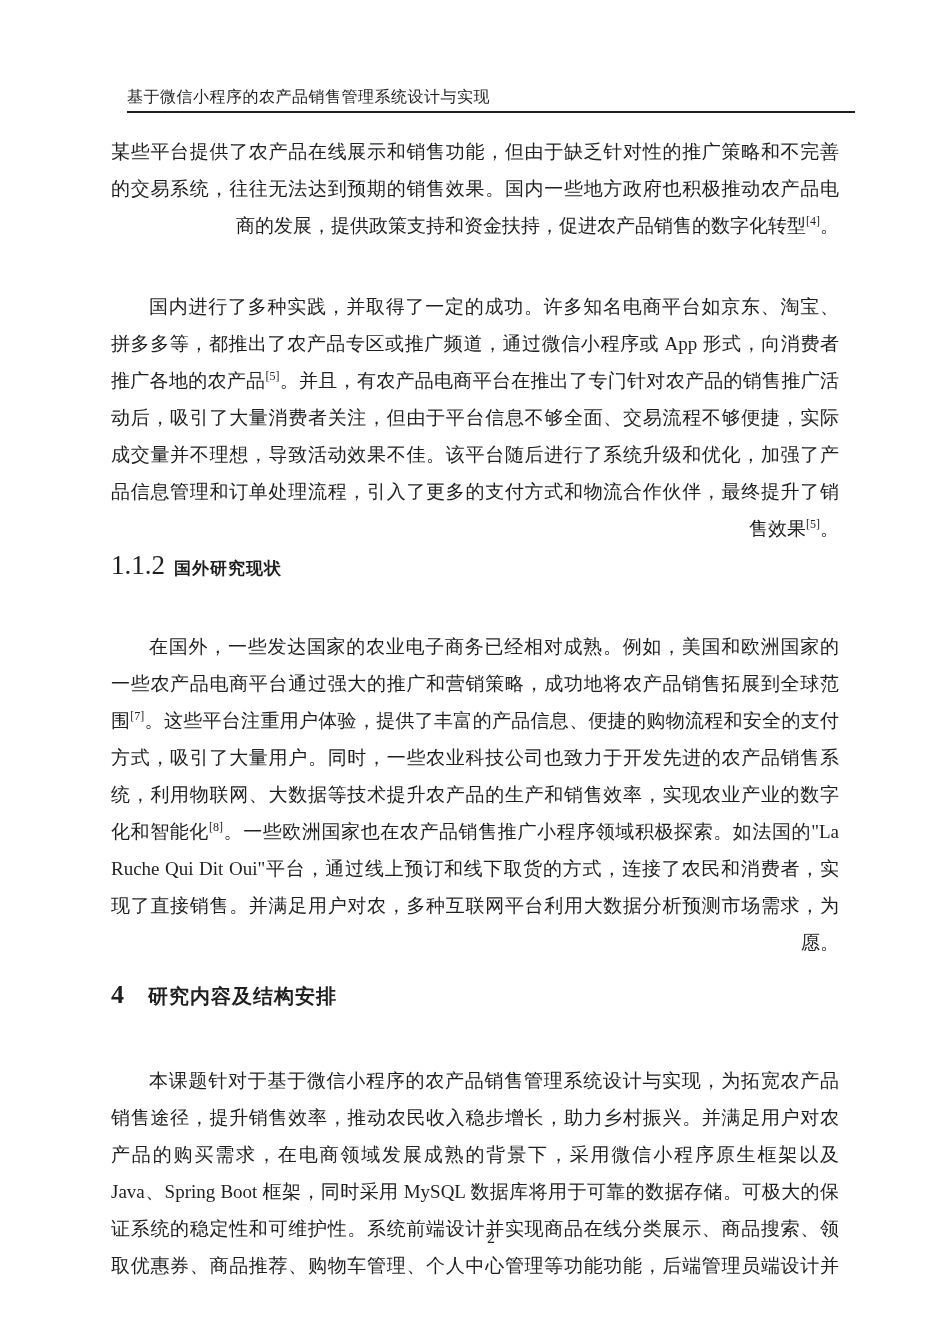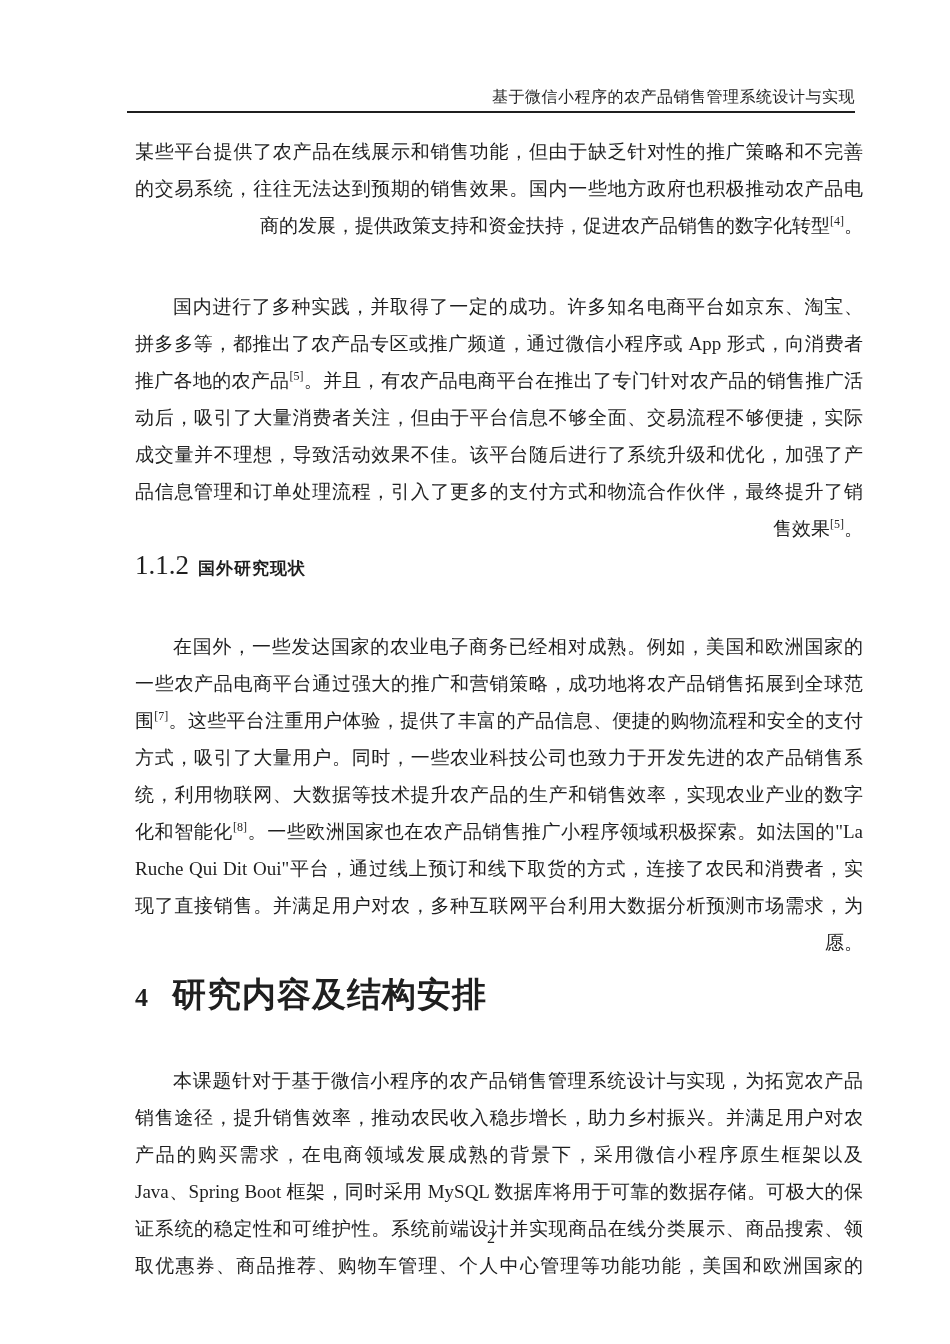--- a/index.html
+++ b/index.html
@@ -11,37 +11,37 @@
     background: #ffffff;
     color: #1f1f1f;
     font-family: "Liberation Serif", "DejaVu Serif", serif;
     overflow: hidden;
   }
   .header-title {
     position: absolute;
     top: 86px;
     left: 127px;
     width: 728px;
-    text-align: right;
+    text-align: left;
     font-size: 16px;
     line-height: 22px;
     letter-spacing: 0.5px;
   }
   .header-rule {
     position: absolute;
     top: 111px;
     left: 127px;
     width: 728px;
     height: 2px;
     background: #1f1f1f;
   }
   .doc-body {
     position: absolute;
     top: 133px;
-    left: 135px;
+    left: 111px;
     width: 728px;
   }
   .line {
     font-size: 19px;
     line-height: 37px;
     height: 37px;
     text-align: justify;
     text-align-last: justify;
     overflow: hidden;
   }
@@ -77,23 +77,23 @@
     overflow: hidden;
     white-space: nowrap;
   }
   .h1 .h1-num {
     font-family: "Liberation Serif", "DejaVu Serif", serif;
     font-weight: 700;
     font-size: 26px;
     margin-right: 24px;
   }
   .h1 .h1-title {
-    font-family: Liberation Sans, sans-serif;
+    font-family: Liberation Mono, monospace;
     font-weight: 700;
-    font-size: 34px;
+    font-size: 20px;
     letter-spacing: 1px;
   }
   .footer {
     position: absolute;
     top: 1228px;
     left: 127px;
     width: 728px;
     text-align: center;
     font-size: 16px;
     line-height: 20px;
@@ -133,18 +133,18 @@
         <div class="line">现了直接销售。并满足用户对农，多种互联网平台利用大数据分析预测市场需求，为</div>
         <div class="line fin">愿。</div>
       </div>
       <div class="h1"><span class="h1-num">4</span><span class="h1-title">研究内容及结构安排</span></div>
       <div>
         <div class="line indent">本课题针对于基于微信小程序的农产品销售管理系统设计与实现，为拓宽农产品</div>
         <div class="line">销售途径，提升销售效率，推动农民收入稳步增长，助力乡村振兴。并满足用户对农</div>
         <div class="line">产品的购买需求，在电商领域发展成熟的背景下，采用微信小程序原生框架以及</div>
         <div class="line">Java、Spring Boot 框架，同时采用 MySQL 数据库将用于可靠的数据存储。可极大的保</div>
         <div class="line">证系统的稳定性和可维护性。系统前端设计并实现商品在线分类展示、商品搜索、领</div>
-        <div class="line">取优惠券、商品推荐、购物车管理、个人中心管理等功能功能，美国和欧洲国家的</div>
+        <div class="line">取优惠券、商品推荐、购物车管理、个人中心管理等功能功能，后端管理员端设计并</div>
       </div>
     </div>
 
   <div class="footer">2</div>
 </div>
 
 </body></html>

